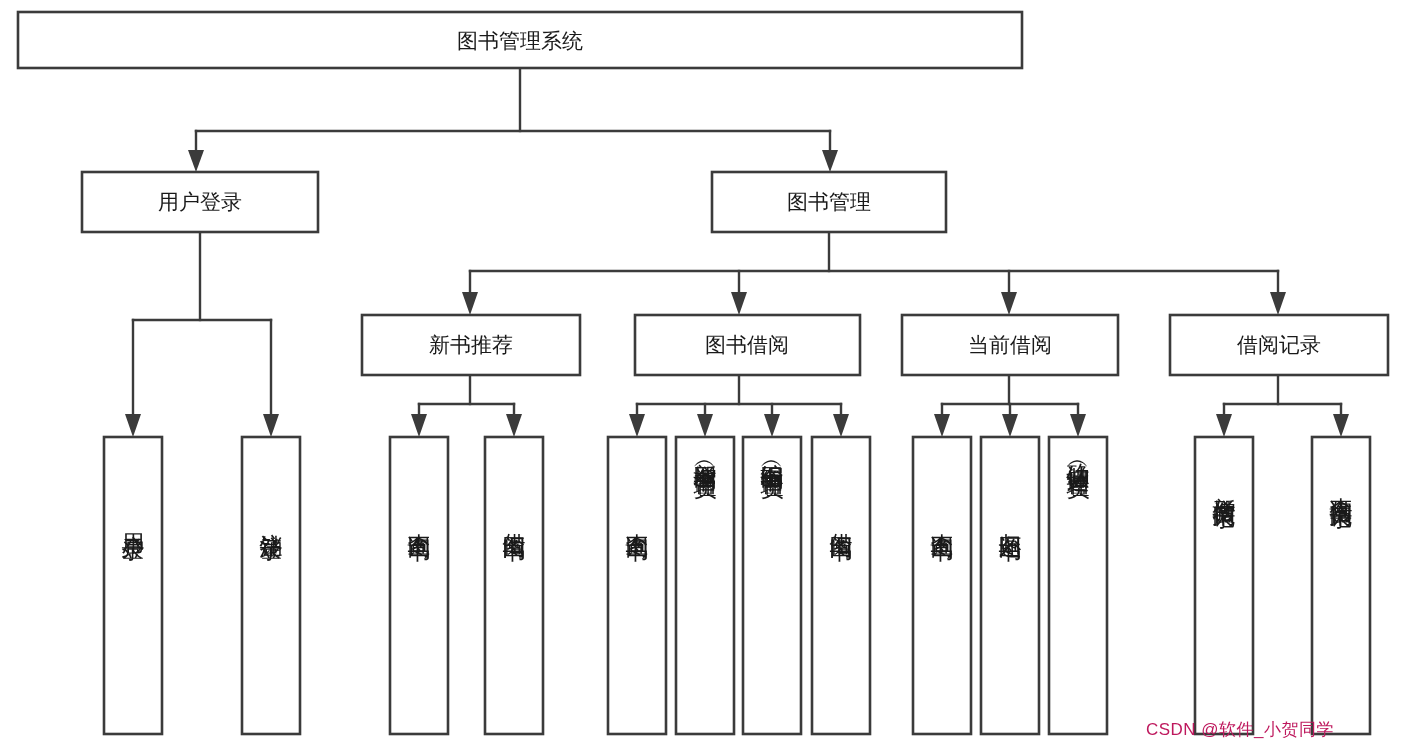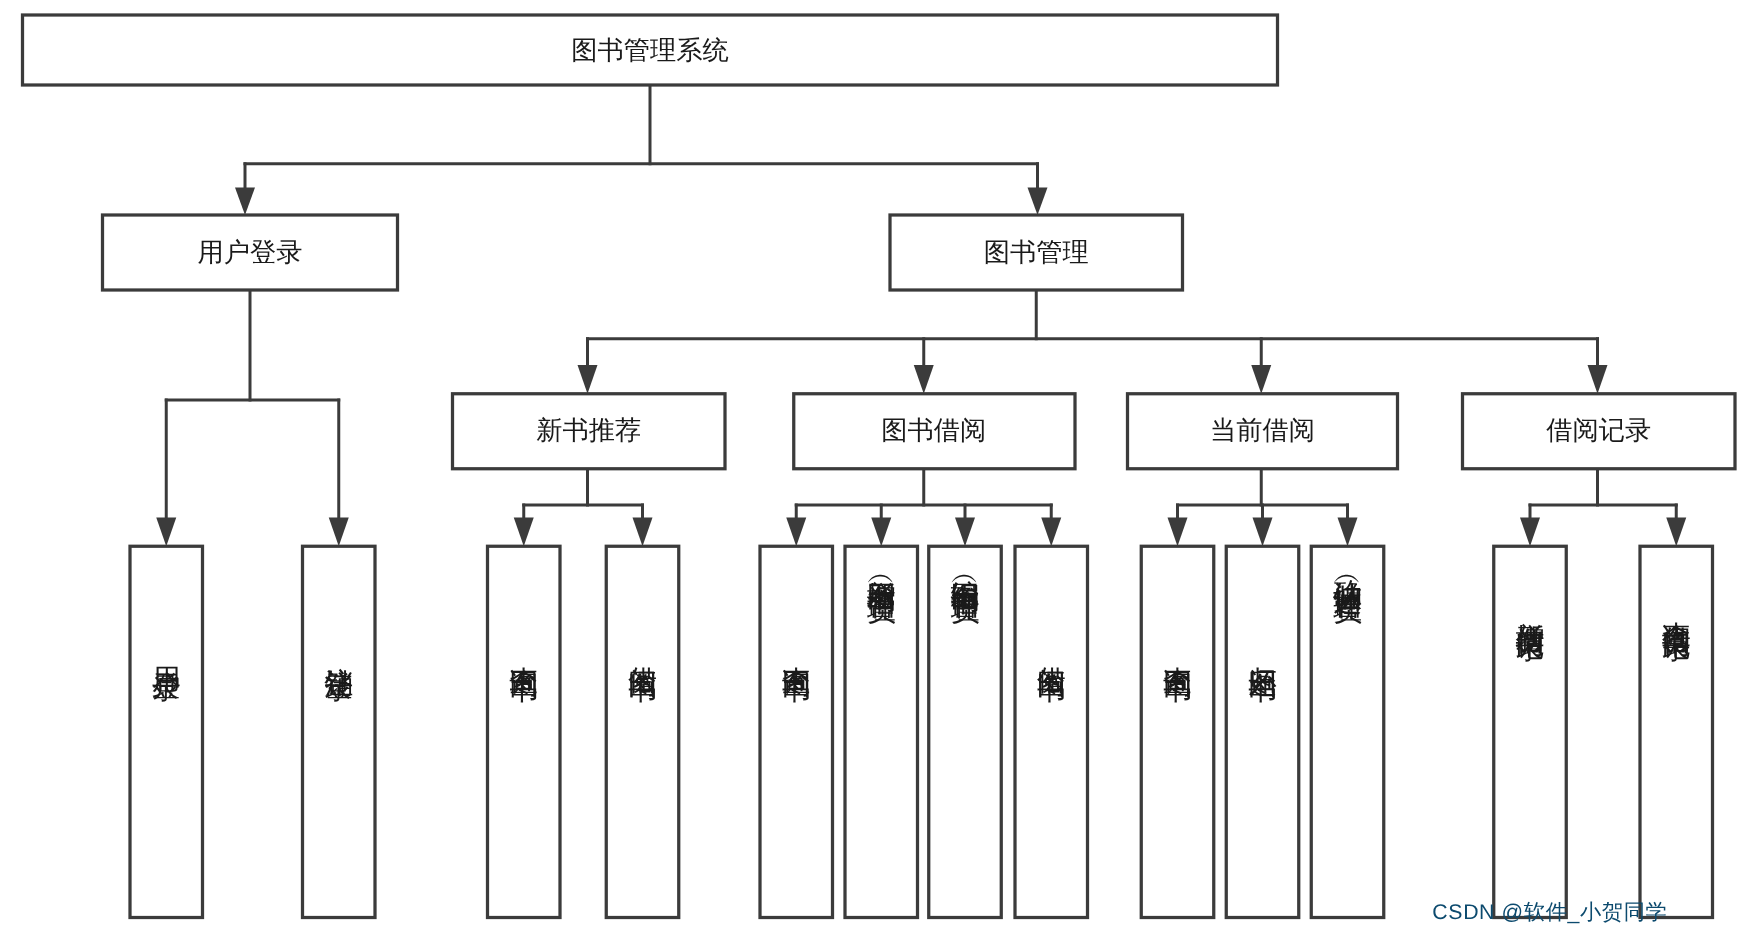--- a/index.html
+++ b/index.html
@@ -65,21 +65,21 @@
     color: #1a1a1a;
     letter-spacing: 2px;
     white-space: nowrap;
   }
   .watermark {
     position: absolute;
     right: 10px;
     bottom: 6px;
     font-family: "Liberation Sans", "DejaVu Sans", sans-serif;
     font-size: 17px;
-    color: #0c4a6e;
+    color: #be185d;
     letter-spacing: 0.5px;
     white-space: nowrap;
   }
 </style>
 </head>
 <body>
 
 <div id="diagram-root">
 
   <svg id="tree-svg" viewBox="0 0 1405 747">

